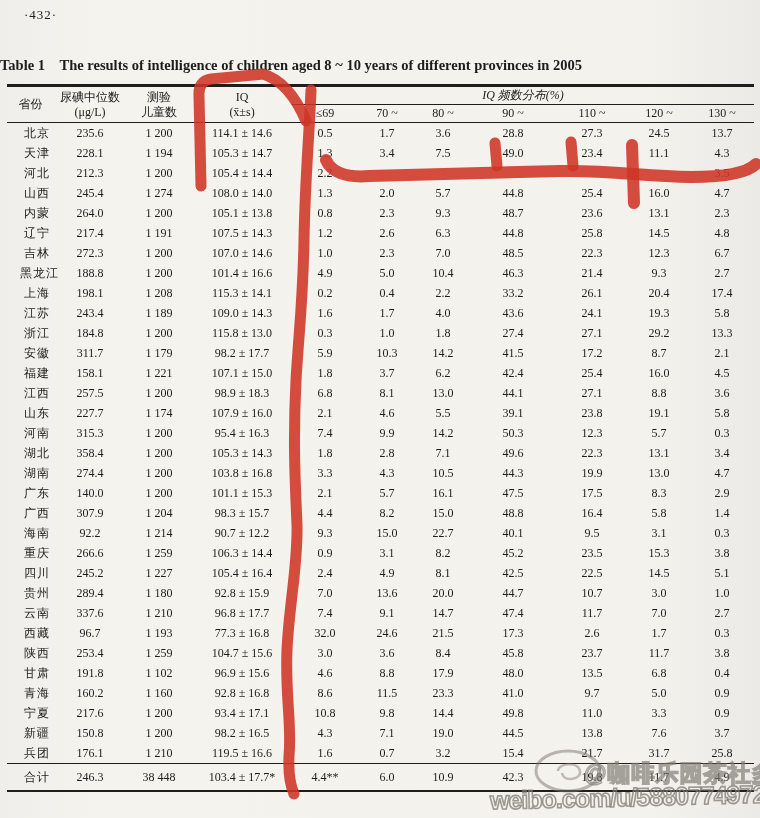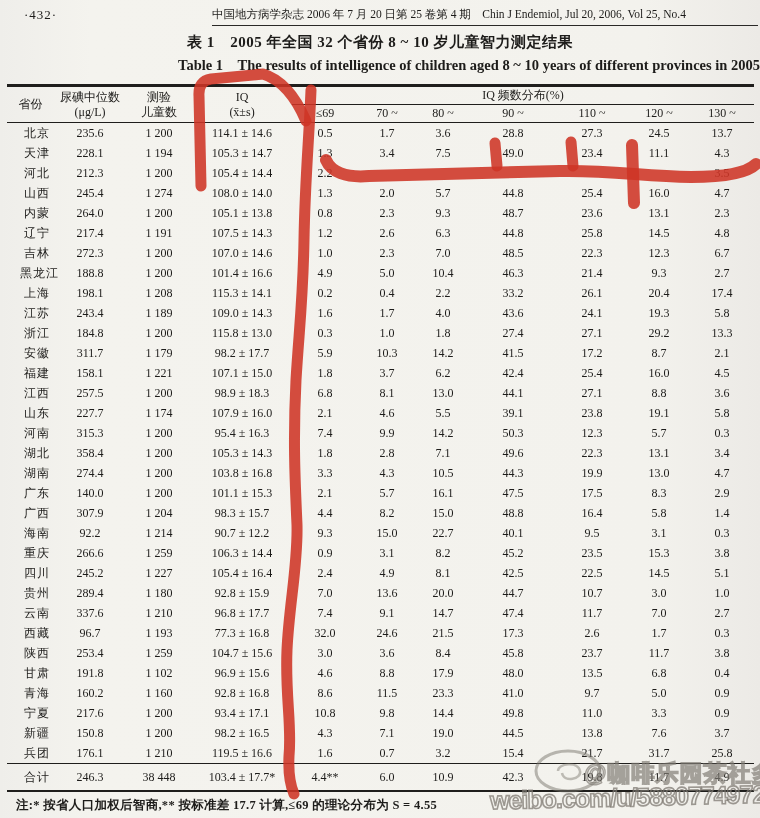--- a/index.html
+++ b/index.html
@@ -11,33 +11,33 @@
   }
   
   .page-number { position:absolute; top:7px; left:24px; font-size:13px; letter-spacing:1px; }
   .journal-line {
     position:absolute; top:7px; left:212px; width:546px; font-size:11.5px;
     border-bottom:1.4px solid #2a2927; padding-bottom:3px; white-space:nowrap; overflow:hidden;
   }
   
   .title-cn { position:absolute; top:33px; left:0; width:100%; text-align:center;
               font-size:15px; font-weight:bold; letter-spacing:.5px; }
-  .title-en { position:absolute; top:56px; left:0; width:100%; text-align:right;
+  .title-en { position:absolute; top:56px; left:0; width:100%; text-align:left;
               font-size:14.5px; font-weight:bold;font-family:Liberation Serif, serif; }
   
   table.iq {
     position:absolute; top:84px; left:7px; width:747px;
     border-collapse:collapse; table-layout:fixed;
     border-top:3px solid #1f1e1c; border-bottom:2.5px solid #1f1e1c;
     font-size:12px;
   }
   table.iq th, table.iq td { padding:0; font-weight:normal; text-align:center; vertical-align:middle; }
   thead { border-bottom:1.6px solid #1f1e1c; }
   thead th { font-size:12px; height:17px; }
-  th.group { border-bottom:1.2px solid #1f1e1c; }
+  th.group { border-bottom:1.2px solid #1f1e1c;font-style:italic; }
   .two-line { line-height:1.25; }
   tbody td { height:20px; line-height:20px; white-space:nowrap; }
   tbody td.prov { text-align:center; padding-left:13px; letter-spacing:1px; }
   tbody tr.total-row { border-top:1.2px solid #1f1e1c; }
   tbody tr.total-row td { height:26px; line-height:26px; }
   
   .footnote { position:absolute; top:797px; left:16px; font-size:12.5px; font-weight:bold; letter-spacing:.3px; }
   
   svg.marker { position:absolute; top:0; left:0; width:760px; height:818px; pointer-events:none; }
   svg.marker path { fill:none; stroke-linecap:round; stroke-linejoin:round; opacity:.88; }
@@ -55,23 +55,21 @@
     pointer-events:none;
   }
   svg.wm-logo { position:absolute; left:528px; top:745px; pointer-events:none; }
 </style>
 </head>
 <body>
 
 <div class="page">
 
   <span class="page-number">·432·</span>
-  <span class="journal-line">中国地方病学杂志 2006 年 7 月 20 日第 25 卷第 4 期　Chin J Endemiol, Jul 20, 2006, Vol 25, No.4</span>
-
-  <div class="title-cn">表 1　2005 年全国 32 个省份 8 ~ 10 岁儿童智力测定结果</div>
+
   <div class="title-en">Table 1　The results of intelligence of children aged 8 ~ 10 years of different provinces in 2005</div>
 
   <table class="iq">
     <colgroup>
       <col style="width:47px">
         <col style="width:72px">
         <col style="width:66px">
         <col style="width:100px">
       <col style="width:66px">
         <col style="width:58px">
@@ -534,21 +532,20 @@
           <td>6.0</td>
           <td>10.9</td>
           <td>42.3</td>
           <td>19.8</td>
           <td>11.7</td>
           <td>4.9</td>
         </tr>
       </tbody>
   </table>
 
-  <div class="footnote">注:* 按省人口加权后智商,** 按标准差 17.7 计算,≤69 的理论分布为 S = 4.55</div>
 
   <svg class="marker" viewBox="0 0 760 818">
     <path d="M 201,186 L 199,96 Q 198,81 211,79 L 263,74 C 283,80 297,100 306,121" stroke-width="11" stroke="#ce3426"></path>
     <path d="M 311,90 C 309,140 305,180 304,240 C 303,300 299,330 296,380 C 293,440 295,480 297,525 C 298,565 289,605 287,650 C 285,695 292,725 289,756 C 288,777 291,787 294,794" stroke-width="11" stroke="#ce3426"></path>
     <path d="M 326,160 C 331,172 346,178 369,176 L 560,171 C 610,170 642,176 691,177 C 721,177 746,174 756,164" stroke-width="12" stroke="#ce3426"></path>
     <path d="M 495,143 L 497,166" stroke-width="11" stroke="#ce3426"></path>
     <path d="M 571,142 L 573,166" stroke-width="11" stroke="#ce3426"></path>
     <path d="M 632,145 L 634,203" stroke-width="12" stroke="#ce3426"></path>
   </svg>
 

